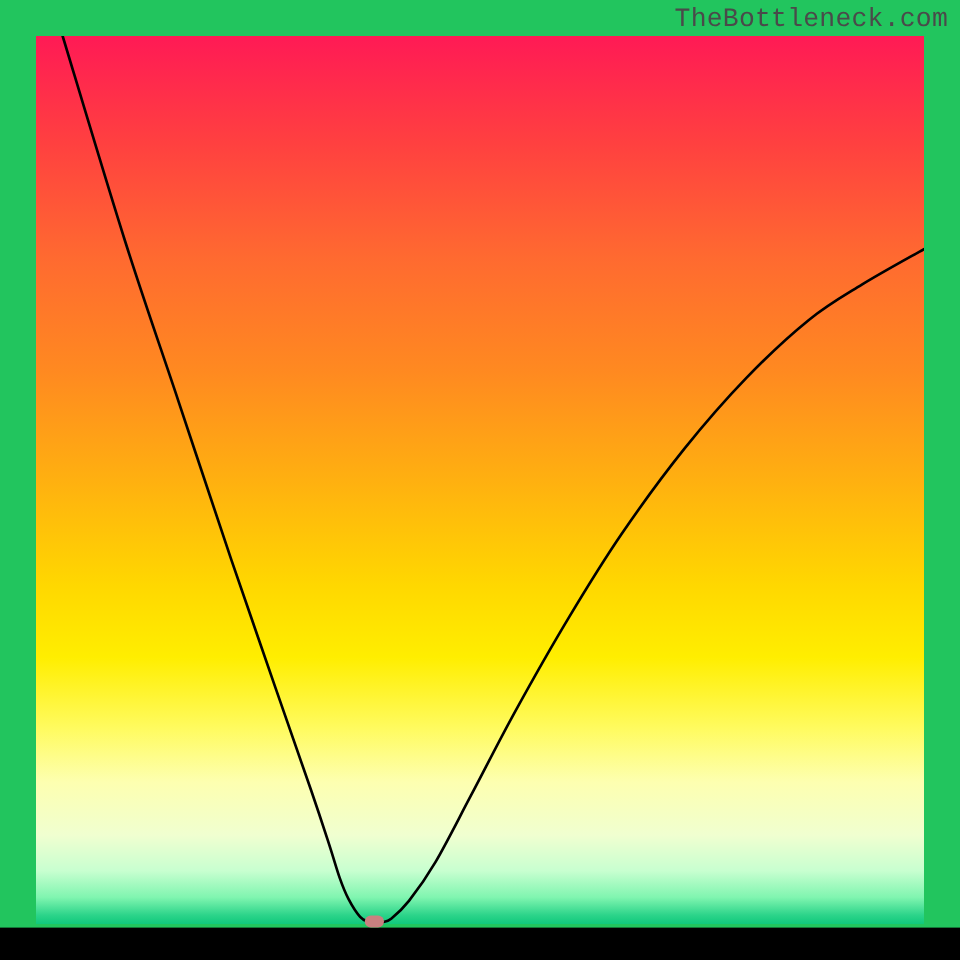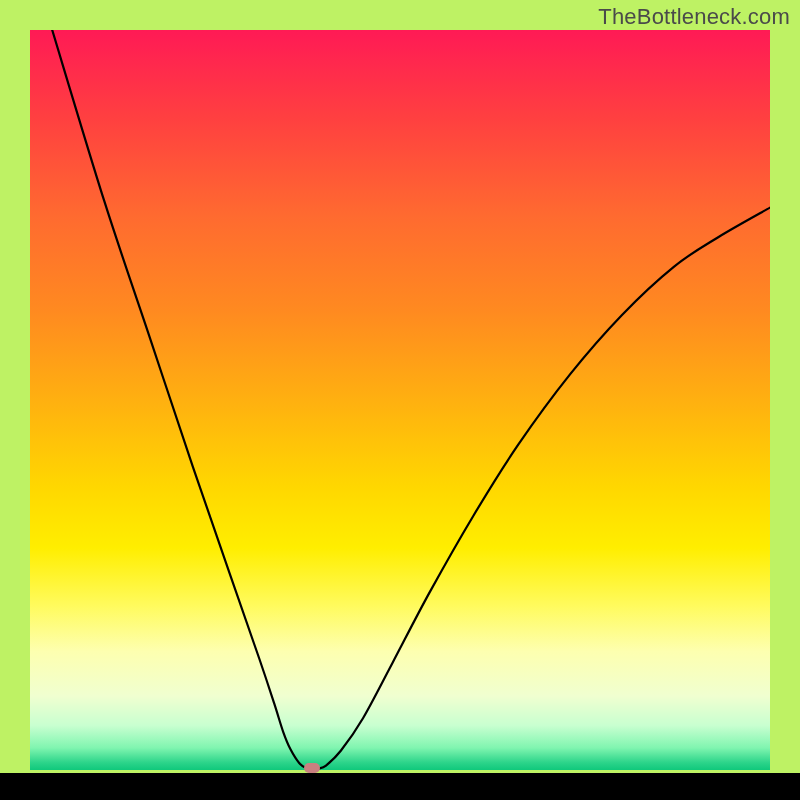--- a/index.html
+++ b/index.html
@@ -8,21 +8,22 @@
     width: 800px;
     height: 800px;
     overflow: hidden;
     background: #000;
     font-family: Arial, Helvetica, sans-serif;
   }
   .frame {
     position: relative;
     width: 800px;
     height: 773px;
-    background: #bef264;
+    background: #22c55e;
+    font-family: Liberation Mono, monospace;
   }
   .plot-area {
     position: absolute;
     left: 30px;
     top: 30px;
     width: 740px;
     height: 740px;
     background: linear-gradient(
       to bottom,
       #ff1a55 0%,

